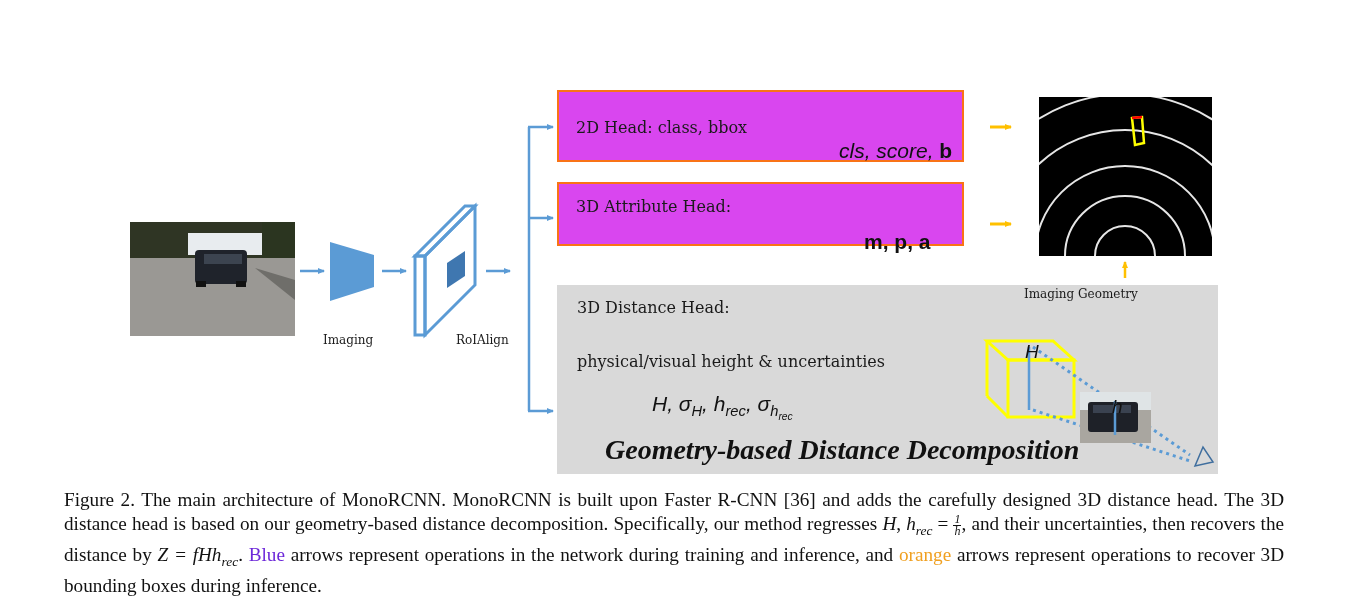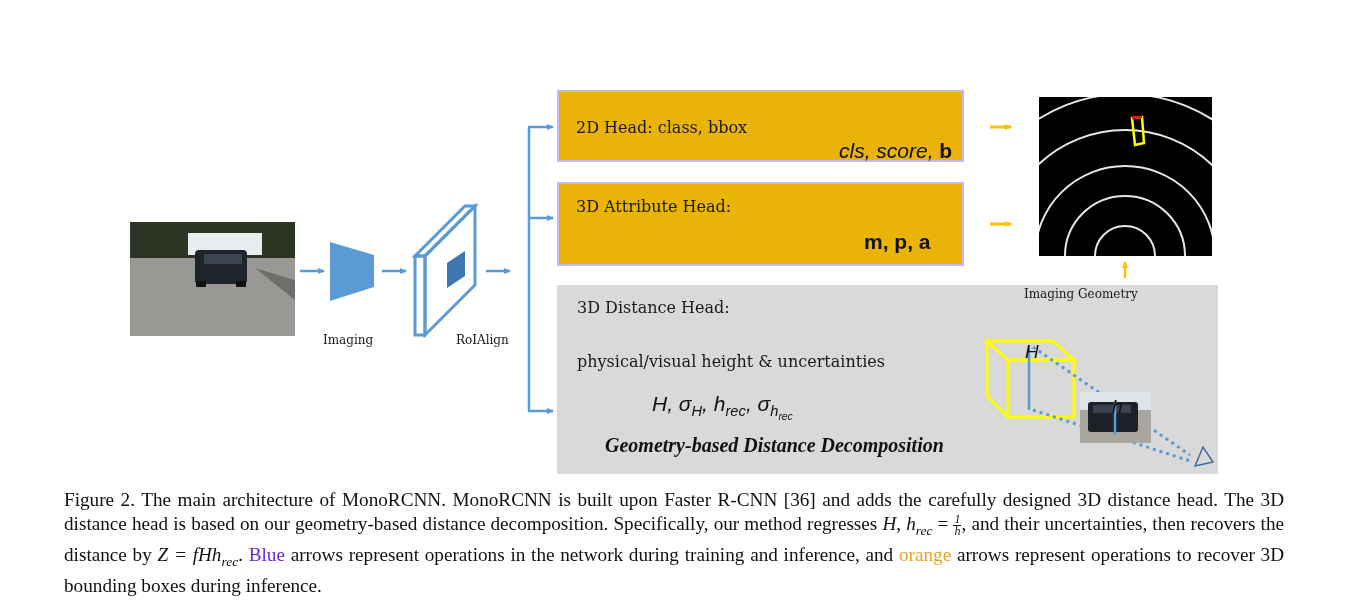--- a/index.html
+++ b/index.html
@@ -1,26 +1,26 @@
 <!DOCTYPE html>
 <html><head>
 <meta charset="utf-8">
 <style>
   html, body { margin: 0; padding: 0; background: #ffffff; }
   body { width: 1362px; height: 616px; position: relative; overflow: hidden;
          font-family: "Liberation Serif", "DejaVu Serif", serif; color: #111; }
   .abs { position: absolute; }
   svg.diagram { position: absolute; left: 0; top: 0; }
   .label { font-family: "DejaVu Serif", "Liberation Serif", serif; font-size: 12px; color: #1a1a1a; white-space: nowrap; }
-  .head-box { position: absolute; border: 2px solid #c4b5fd; background: #eab308; box-sizing: border-box; }
+  .head-box { position: absolute; border: 2px solid #f97316; background: #d946ef; box-sizing: border-box; }
   .head-text { position: absolute; font-family: "DejaVu Serif", "Liberation Serif", serif; font-size: 16px; line-height: 22px; color: #1a1a1a; white-space: nowrap; }
   .math { font-family: Liberation Sans, sans-serif; font-style: italic; font-size: 21px; white-space: nowrap; margin-top: 25px; }
   .bold { font-weight: bold; font-style: normal; }
   .dist-panel { position: absolute; left: 557px; top: 285px; width: 661px; height: 189px; background: #d9d9d9; }
-  .decomp { position: absolute; left: 605px; top: 434px; font-family: "Liberation Serif", serif; font-style: italic; font-weight: bold; font-size: 20px; color: #111; white-space: nowrap; }
+  .decomp { position: absolute; left: 605px; top: 434px; font-family: "Liberation Serif", serif; font-style: italic; font-weight: bold; font-size: 28px; color: #111; white-space: nowrap; }
   .caption { position: absolute; left: 64px; top: 488px; width: 1220px; font-family: "Liberation Serif", serif; font-size: 19.2px; line-height: 24px; color: #111; text-align: justify; }
   .caption .blue { color: #6d28d9; }
   .caption .orange { color: #f0a020; }
   .caption i { font-family: "Liberation Serif", serif; }
   .frac { display: inline-block; vertical-align: middle; text-align: center; font-size: 12px; line-height: 11px; font-style: italic; }
   .frac .num { display: block; border-bottom: 1px solid #111; padding: 0 1px; }
   .frac .den { display: block; }
   sub { font-size: 70%; }
 </style>
 </head>
@@ -118,21 +118,21 @@
 </svg>
 
 <div class="abs label" style="left:323px; top:333px;">Imaging</div>
 <div class="abs label" style="left:456px; top:333px;">RoIAlign</div>
 
 <div class="head-box" style="left:557px; top:90px; width:407px; height:72px;">
   <div class="head-text" style="left:17px; top:25px;">2D Head: class, bbox</div>
   <div class="abs math" style="left:280px; top:22px;"><span>cls, score, </span><span class="bold">b</span></div>
 </div>
 
-<div class="head-box" style="left:557px; top:182px; width:407px; height:84px;">
+<div class="head-box" style="left:557px; top:182px; width:407px; height:64px;">
   <div class="head-text" style="left:17px; top:12px;">3D Attribute Head:</div>
   <div class="abs math bold" style="left:305px; top:21px;">m, p, a</div>
 </div>
 
 <div class="head-text" style="left:577px; top:297px;">3D Distance Head:</div>
 <div class="head-text" style="left:577px; top:319px;margin-top:32px;">physical/visual height &amp; uncertainties</div>
 <div class="abs math" style="left:652px; top:367px;">H, σ<sub>H</sub>, h<sub>rec</sub>, σ<sub>h<sub>rec</sub></sub></div>
 
 <div class="abs label" style="left:1024px; top:287px;">Imaging Geometry</div>
 <div class="abs math" style="left:1025px; top:316px; font-size:19px;">H</div>

